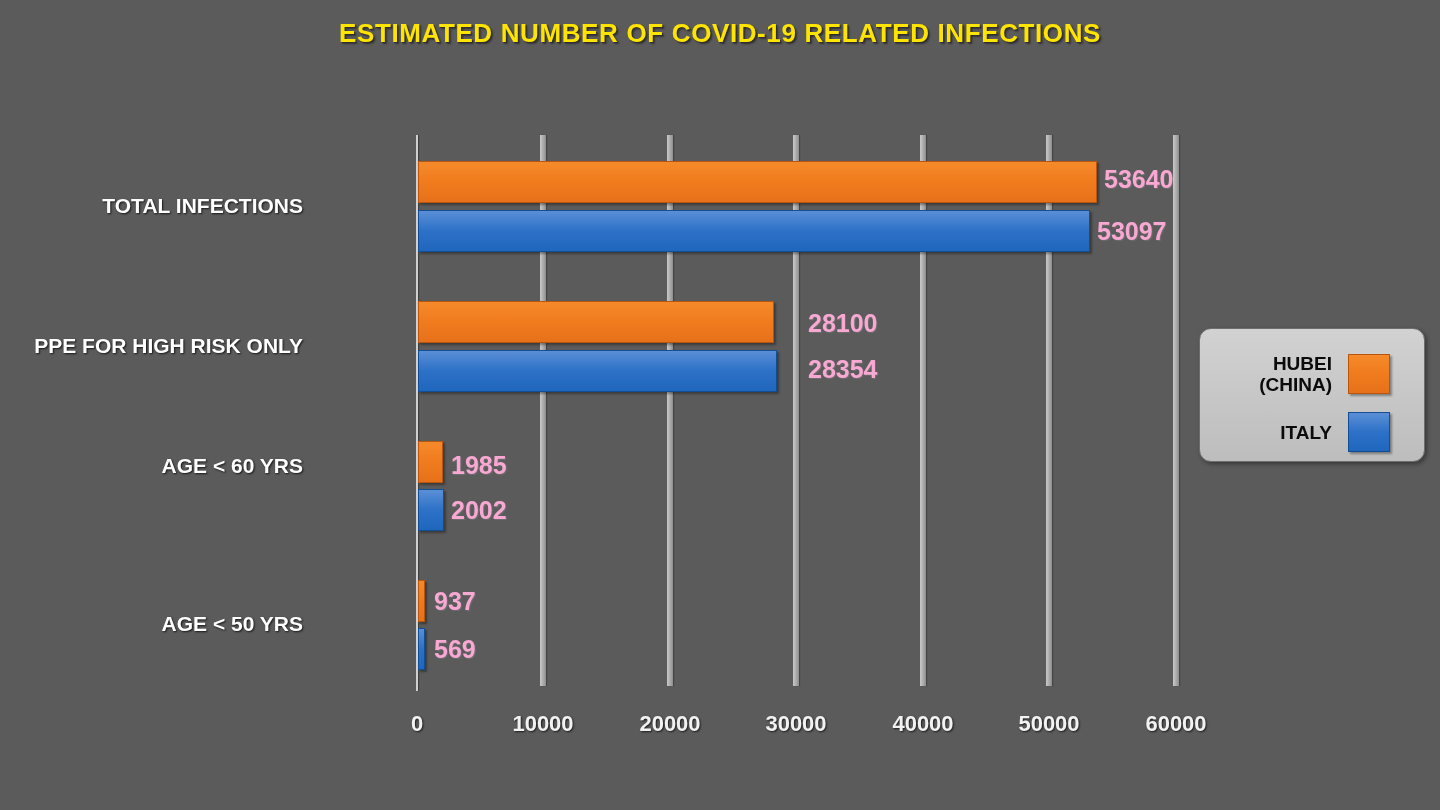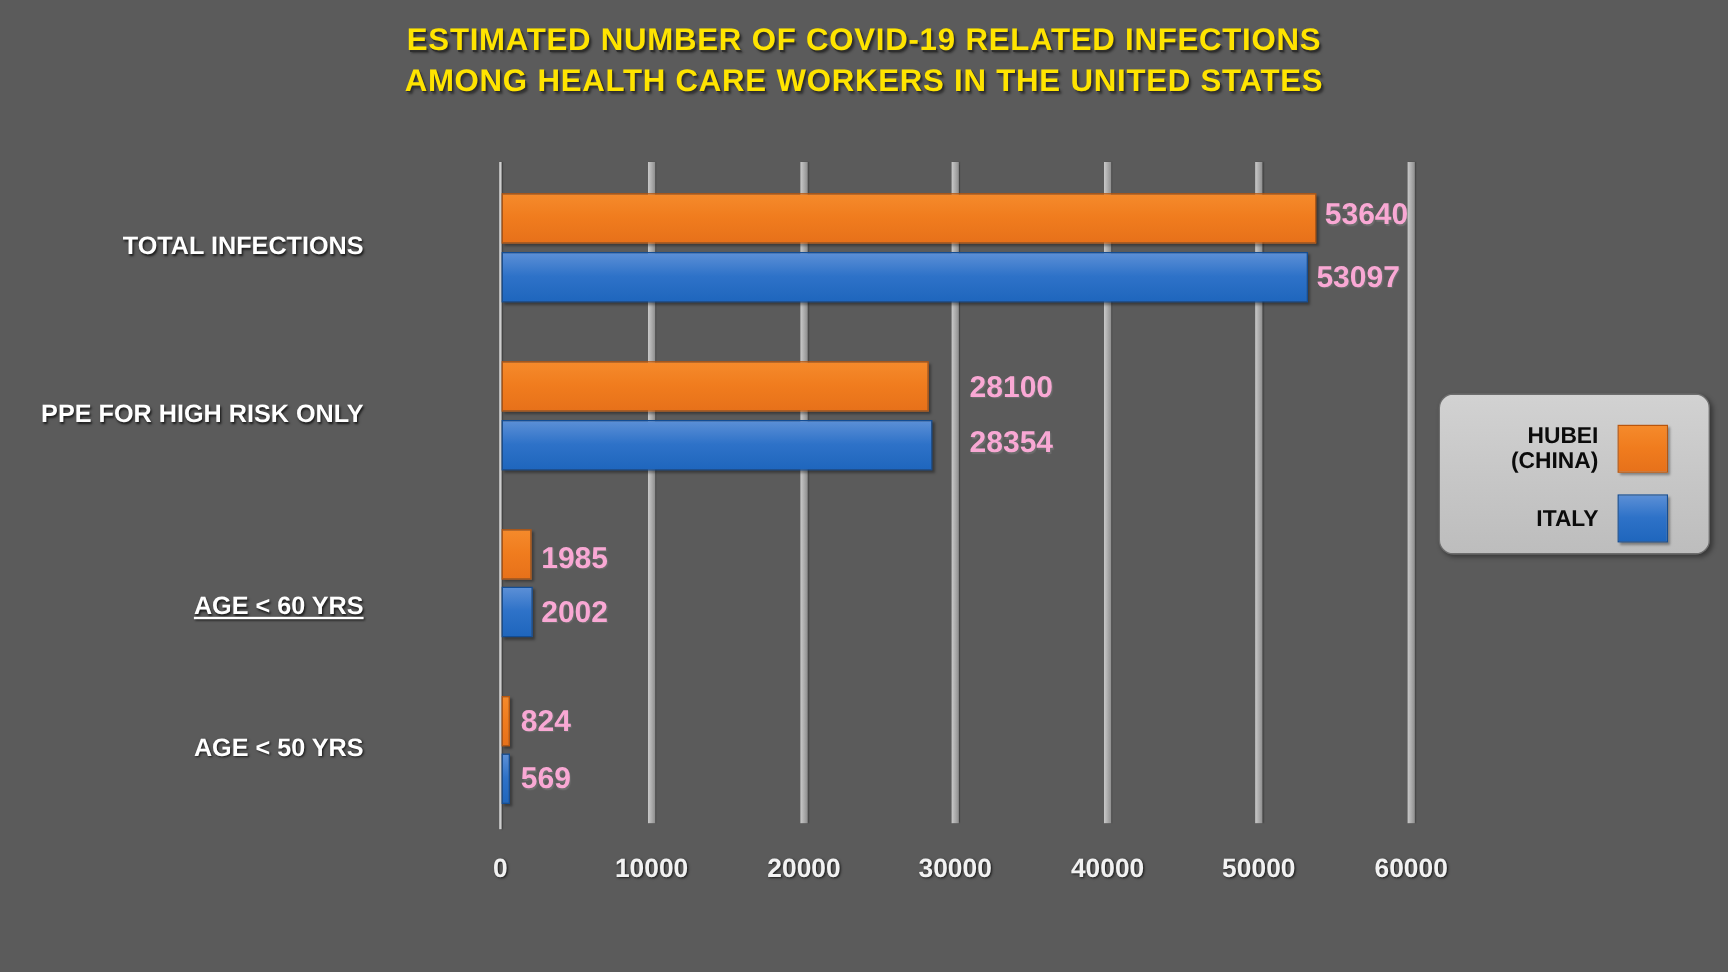--- a/index.html
+++ b/index.html
@@ -180,26 +180,25 @@
     border: 1px solid #134d94;
   }
 </style>
 </head>
 <body>
 
 <div id="chart-root">
 
   <div class="chart-title">
     <span class="tline"><span>ESTIMATED</span><span>NUMBER</span><span>OF</span><span>COVID-19</span><span>RELATED</span><span>INFECTIONS</span></span>
-    <span class="tline"><span>AMONG</span><span>HEALTH</span><span>CARE</span><span>WORKERS</span><span>IN</span><span>THE</span><span>UNITED</span><span>STATES</span></span>
   </div>
 
   <div class="cat-label" style="top:194px;">TOTAL INFECTIONS</div>
   <div class="cat-label" style="top:334px;text-align:center;">PPE FOR HIGH RISK ONLY</div>
-  <div class="cat-label" style="top:494px;text-decoration:underline;">AGE &lt; 60 YRS</div>
+  <div class="cat-label" style="top:454px;">AGE &lt; 60 YRS</div>
   <div class="cat-label" style="top:612px;">AGE &lt; 50 YRS</div>
 
   <div class="plot">
     <div class="axis-line"></div>
 
     <div class="gridline" style="left:124px;"></div>
     <div class="gridline" style="left:251px;"></div>
     <div class="gridline" style="left:377px;"></div>
     <div class="gridline" style="left:504px;"></div>
     <div class="gridline" style="left:630px;"></div>
@@ -217,21 +216,21 @@
     <div class="bar italy" style="top:215px;width:359px;"></div>
     <div class="bar-label" style="top:222px;left:392px;">28354</div>
 
     <div class="bar hubei" style="top:306px;width:25px;"></div>
     <div class="bar-label" style="top:318px;left:35px;">1985</div>
 
     <div class="bar italy" style="top:354px;width:26px;"></div>
     <div class="bar-label" style="top:363px;left:35px;">2002</div>
 
     <div class="bar hubei" style="top:445px;width:7px;"></div>
-    <div class="bar-label" style="top:454px;left:18px;">824</div>
+    <div class="bar-label" style="top:454px;left:18px;">937</div>
 
     <div class="bar italy" style="top:493px;width:7px;"></div>
     <div class="bar-label" style="top:502px;left:18px;">569</div>
   </div>
 
   <div class="xtick" style="left:417px;">0</div>
   <div class="xtick" style="left:543px;">10000</div>
   <div class="xtick" style="left:670px;">20000</div>
   <div class="xtick" style="left:796px;">30000</div>
   <div class="xtick" style="left:923px;">40000</div>

